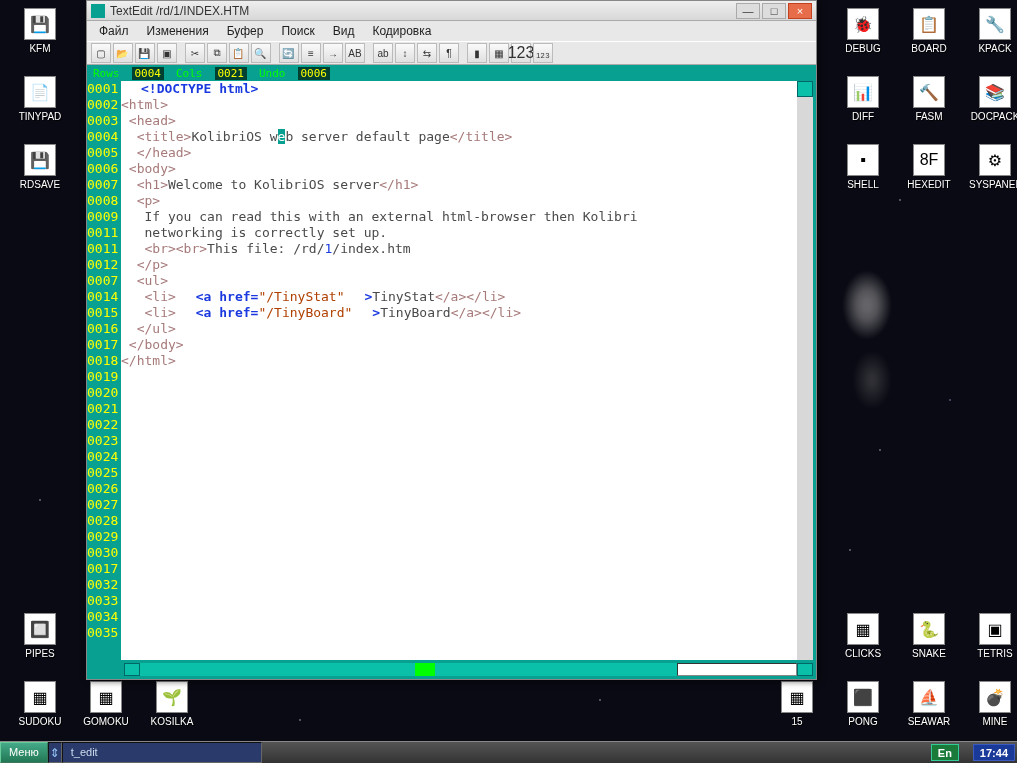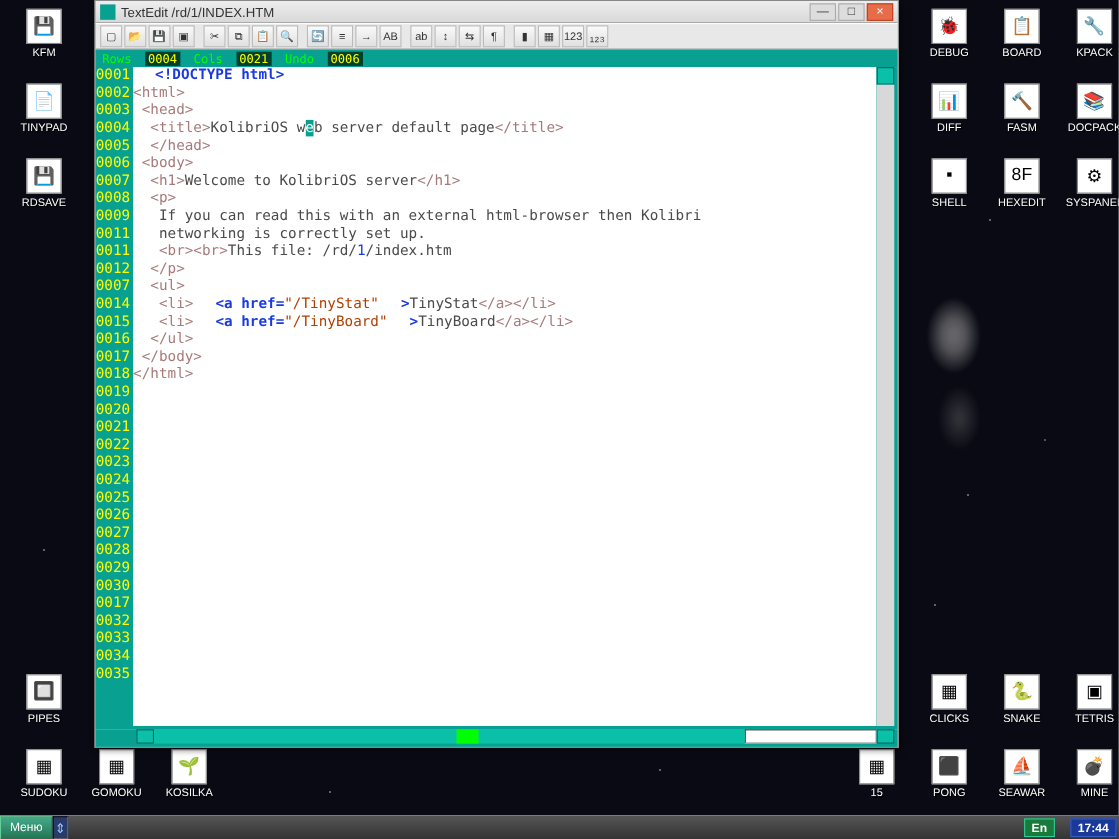--- a/index.html
+++ b/index.html
@@ -193,20 +193,28 @@
   </div>
 
 <div class="win">
   <div class="titlebar">
     <div class="ticon"></div>
     <div class="ttxt">TextEdit /rd/1/INDEX.HTM</div>
     <div class="win-btn">—</div>
     <div class="win-btn">□</div>
     <div class="win-btn close">×</div>
   </div>
+  <div class="menubar" id="menubar">
+      <span>Файл</span>
+      <span>Изменения</span>
+      <span>Буфер</span>
+      <span>Поиск</span>
+      <span>Вид</span>
+      <span>Кодировка</span>
+    </div>
   <div class="toolbar" id="toolbar">
       <div class="tbtn">
         <span style="font-size:10px">▢</span>
       </div>
       <div class="tbtn">
         <span style="font-size:10px">📂</span>
       </div>
       <div class="tbtn">
         <span style="font-size:10px">💾</span>
       </div>
@@ -253,21 +261,21 @@
         <span style="font-size:10px">¶</span>
       </div>
       <div class="tbtn sep"></div>
       <div class="tbtn">
         <span style="font-size:10px">▮</span>
       </div>
       <div class="tbtn">
         <span style="font-size:10px">▦</span>
       </div>
       <div class="tbtn">
-        <span style="font-size:10px">123</span>
+        <span style="font-size:16px">123</span>
       </div>
       <div class="tbtn">
         <span style="font-size:12px">₁₂₃</span>
       </div>
     </div>
   <div class="statusbar">
     <span>Rows</span>
     <span class="val">0004</span>
     <span>Cols</span>
     <span class="val">0021</span>
@@ -325,17 +333,18 @@
         <div class="hthumb"></div>
       </div>
     <div class="hsearch"></div>
     <div class="hbtn"></div>
   </div>
 </div>
 
 <div class="taskbar">
   <div class="menu-btn">Меню</div>
   <div class="updown">⇕</div>
+  <div class="task-btn">t_edit</div>
   <div class="tray">
     <div class="tray-item green">En</div>
     <div class="tray-item">17:44</div>
   </div>
 </div>
 
 </body></html>

